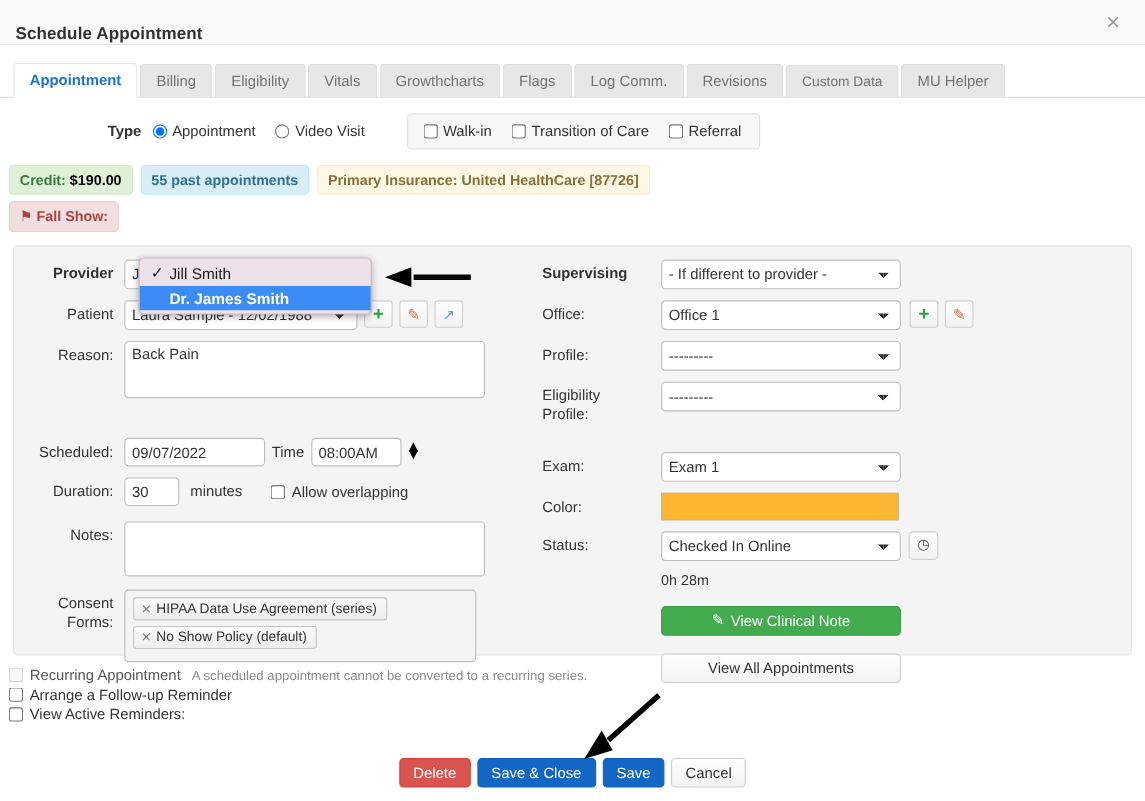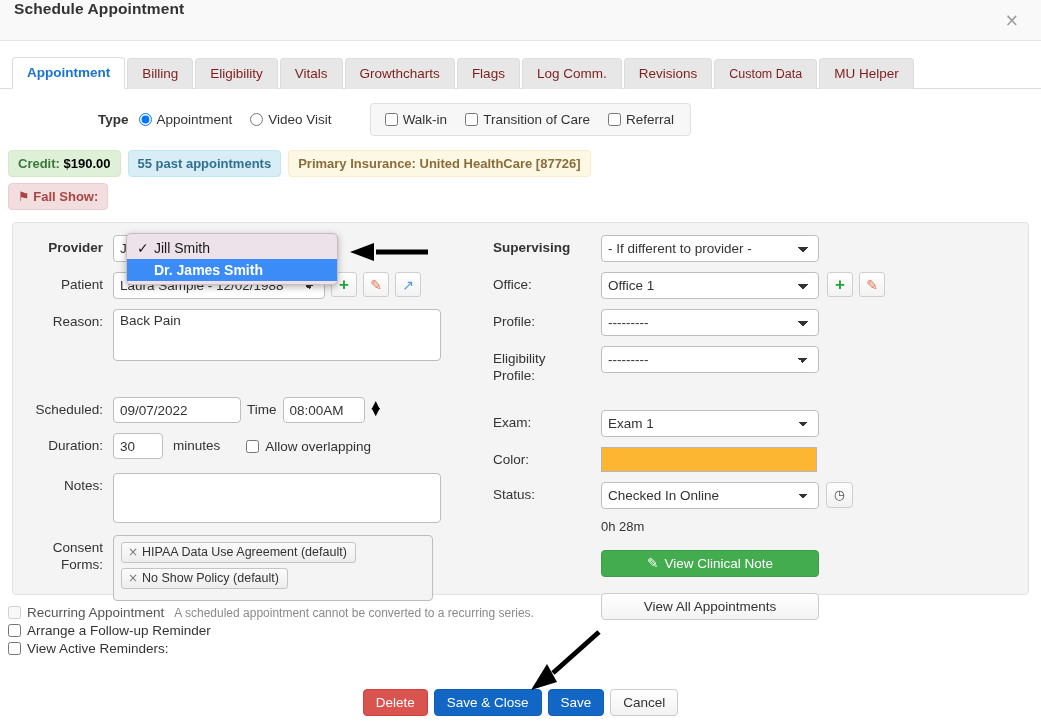--- a/index.html
+++ b/index.html
@@ -12,21 +12,21 @@
     color: #333333;
     overflow: hidden;
   }
   .modal { position: relative; width: 1041px; height: 728px; background:#fff; }
 
   
   .modal-header {
     height: 41px;
     background: #f9f9f9;
     border-bottom: 1px solid #e5e5e5;
-    display: flex; align-items: flex-start;
+    display: flex; align-items: flex-end;
     padding: 0 14px;
   }
   .modal-title { font-size: 15.5px; font-weight: bold; color: #333; letter-spacing:.1px;}
   .close-x {
     position: absolute; right: 22px; top: 12px;
     font-size: 17px; color: #9a9a9a; cursor: pointer; line-height: 1;
     font-family: "DejaVu Sans", sans-serif;
   }
 
   
@@ -38,21 +38,21 @@
     background: #fff;
   }
   .tab {
     border: 1px solid #dddddd;
     border-bottom: none;
     background: #e7e7e7;
     padding: 7px 14px 8px 14px;
     margin-right: 2px;
     border-radius: 4px 4px 0 0;
     font-size: 13.5px;
-    color: #7f1d1d;
+    color: #737373;
     cursor: pointer;
     white-space: nowrap;
     position: relative;
     top: 1px;
   }
   .tab.active {
     background: #ffffff;
     color: #1a73d4;
     font-weight: bold;
     border-color: #dddddd;
@@ -354,21 +354,21 @@
         <textarea style="width: 328px; height: 50px;"></textarea>
       </div>
 
       <div class="frow" style="margin-top:12px;">
         <div class="flabel" style="line-height:1.25;">
           <div>Consent</div>
           <div>Forms:</div>
         </div>
         <div class="consent-box">
           <div class="chip">
-            <span class="x">×</span><span>HIPAA Data Use Agreement (default)</span>
+            <span class="x">×</span><span>HIPAA Data Use Agreement (series)</span>
           </div>
           <br>
           <div class="chip">
             <span class="x">×</span><span>No Show Policy (default)</span>
           </div>
         </div>
       </div>
     </div>
 
     <div class="col-right">

